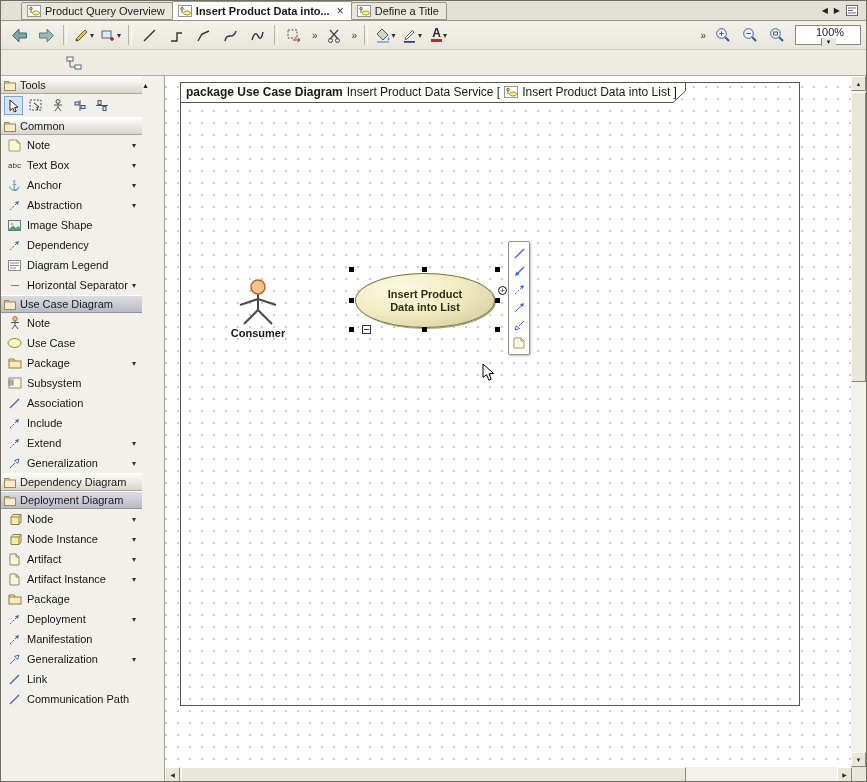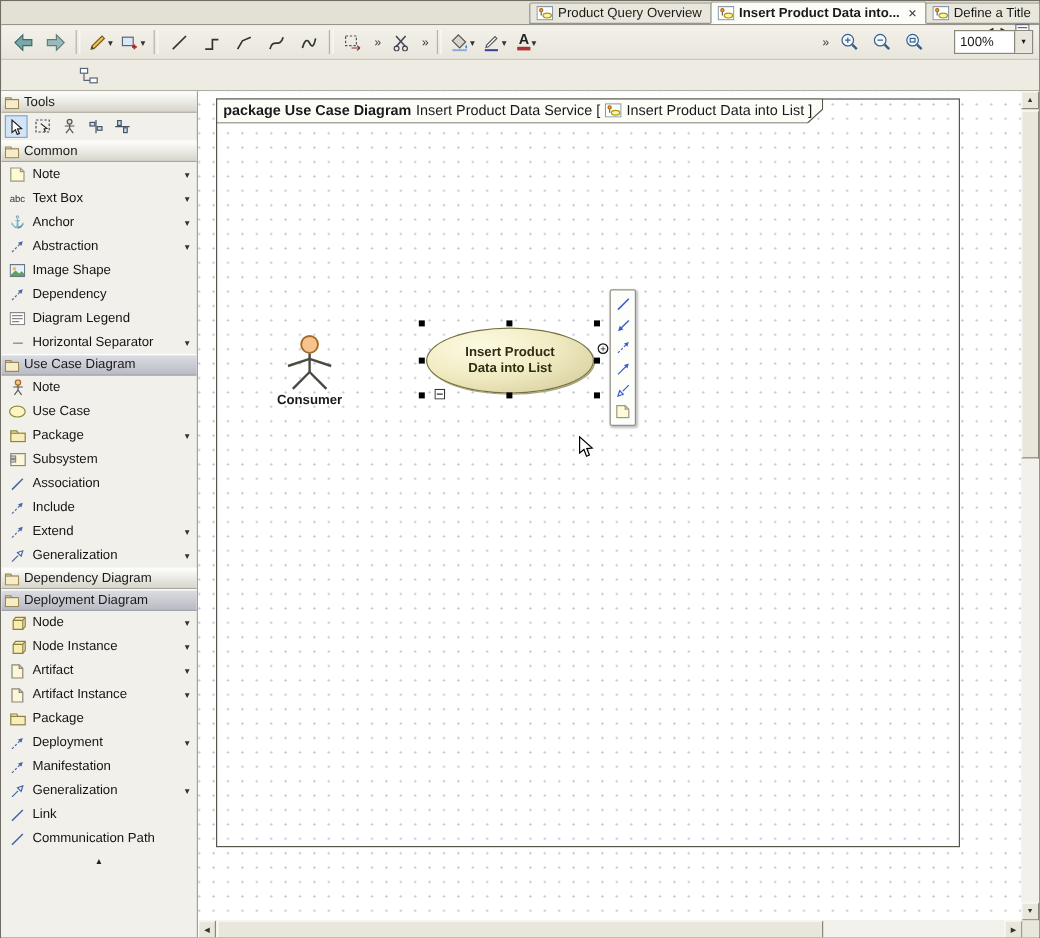--- a/index.html
+++ b/index.html
@@ -1,43 +1,43 @@
 <!DOCTYPE html>
 <html><head>
 <meta charset="utf-8">
 <style>
   html,body{margin:0;padding:0;background:#d8d6cc;}
   body{font-family:"Liberation Sans", sans-serif; font-size:11px; color:#1a1a1a;}
   .window{width:867px;height:782px;position:relative;background:#ebe9df;border:1px solid #6f6d64;box-sizing:border-box;overflow:hidden;}
 
   
-  .tabbar{display:flex;align-items:flex-end;height:19px;background:#e3e1d6;border-bottom:1px solid #97958a;padding-left:7px;flex-direction:column;}
+  .tabbar{display:flex;align-items:flex-end;height:19px;background:#e3e1d6;border-bottom:1px solid #97958a;padding-left:20px;}
   .tab{display:inline-flex;align-items:center;gap:4px;padding:0 7px 0 5px;height:16px;border:1px solid #97958a;background:#e9e7dc;border-radius:2px 2px 0 0;margin-right:-1px;position:relative;white-space:nowrap;}
   .tab.active{background:#fcfcf8;font-weight:bold;z-index:2;height:17px;border-bottom-color:#fcfcf8;}
   .tclose{font-weight:normal;color:#333;margin-left:3px;font-size:12px;line-height:10px;}
   .tab-nav{margin-left:auto;display:flex;gap:6px;align-items:center;padding:0 8px;height:100%;}
   .nbtn{font-size:8px;color:#222;line-height:8px;}
   .icn{display:inline-flex;align-items:center;justify-content:center;}
 
   
   .toolbar{height:28px;border-bottom:1px solid #cac8bc;display:flex;align-items:center;padding:0 5px;gap:1px;background:linear-gradient(#f3f1e9,#e8e6dc);}
   .tb-btn{height:22px;min-width:22px;padding:0 2px;display:flex;align-items:center;justify-content:center;gap:1px;}
   .caret{font-size:8px;color:#333;}
   .tb-sep{width:2px;height:20px;border-left:1px solid #b6b4a8;border-right:1px solid #fbfaf5;margin:0 3px;}
   .tb-chev{font-size:10px;color:#333;padding:0 3px;}
   .tb-spacer{flex:1;}
-  .zoombox{width:64px;height:18px;background:#fff;border:1px solid #8a887c;display:flex;align-items:center;margin-left:19px;}
+  .zoombox{width:64px;height:18px;background:#fff;border:1px solid #8a887c;display:flex;align-items:center;margin-left:4px;flex-direction:column;}
   .zval{flex:1;padding-left:4px;}
   .zbtn{width:14px;height:100%;background:#e8e6dc;border-left:1px solid #8a887c;font-size:7px;display:flex;align-items:center;justify-content:center;}
   .fontA{font-weight:bold;font-size:12px;border-bottom:3px solid #b03030;padding:0 1px;line-height:11px;color:#222;}
   .toolbar2{height:25px;border-bottom:1px solid #b1afa3;display:flex;align-items:center;padding-left:60px;background:#eeece2;}
 
   
   .main{display:flex;height:706px;background:#fff;}
-  .sidebar{width:163px;min-width:163px;border-right:1px solid #a3a195;background:#f1f0ea;display:flex;flex-direction:column;overflow:hidden;}
+  .sidebar{width:163px;min-width:163px;border-right:1px solid #a3a195;background:#f1f0ea;display:flex;flex-direction:row;overflow:hidden;}
   .sec-header{height:16px;border-top:1px solid #fff;border-bottom:1px solid #a9a79b;background:linear-gradient(#fdfdfb,#d7d5cb);display:flex;align-items:center;gap:4px;padding:0 3px;}
   .sec-header.selected{background:linear-gradient(#dcdde2,#b9bbc5);border-bottom-color:#8f919b;}
   .tools-row{height:23px;display:flex;align-items:center;gap:3px;padding:0 3px;}
   .tool-btn{width:19px;height:19px;display:flex;align-items:center;justify-content:center;border:1px solid transparent;box-sizing:border-box;}
   .tool-btn.selected{background:#d5e4f5;border-color:#7da7d8;}
   .side-item{height:20px;display:flex;align-items:center;padding:0 3px 0 5px;gap:4px;color:#141414;}
   .side-item .icn{width:17px;justify-content:center;}
   .ilabel{flex:1;white-space:nowrap;overflow:hidden;}
   .side-item .caret{padding-right:3px;}
   .collapse-row{height:15px;display:flex;align-items:center;justify-content:center;font-size:7px;color:#222;margin-top:2px;}

